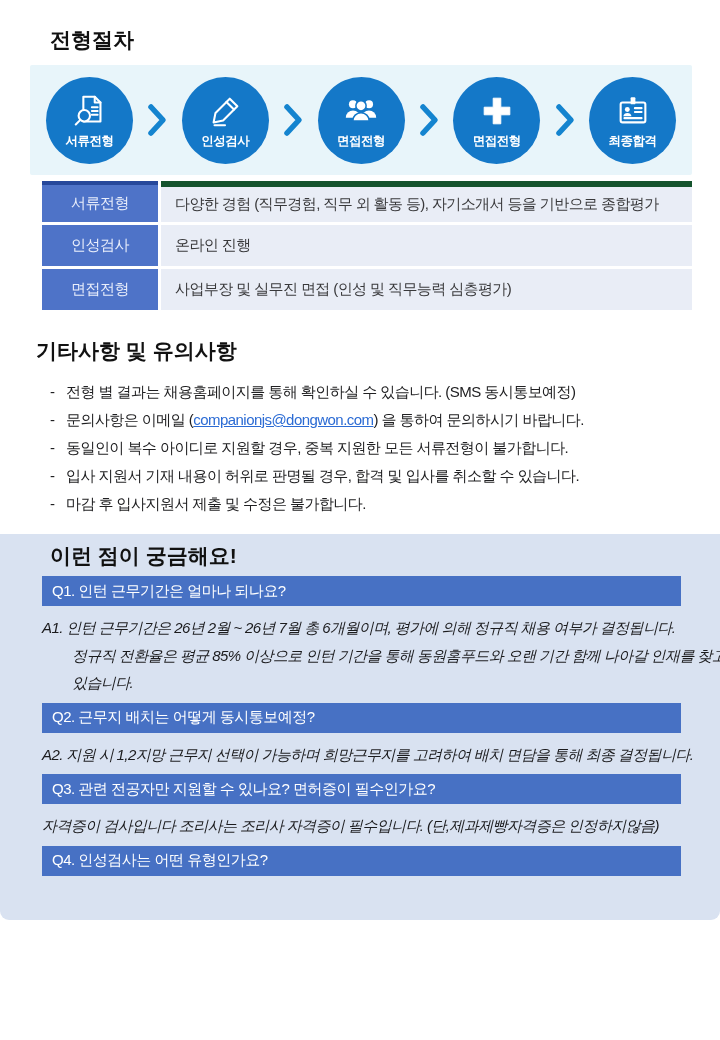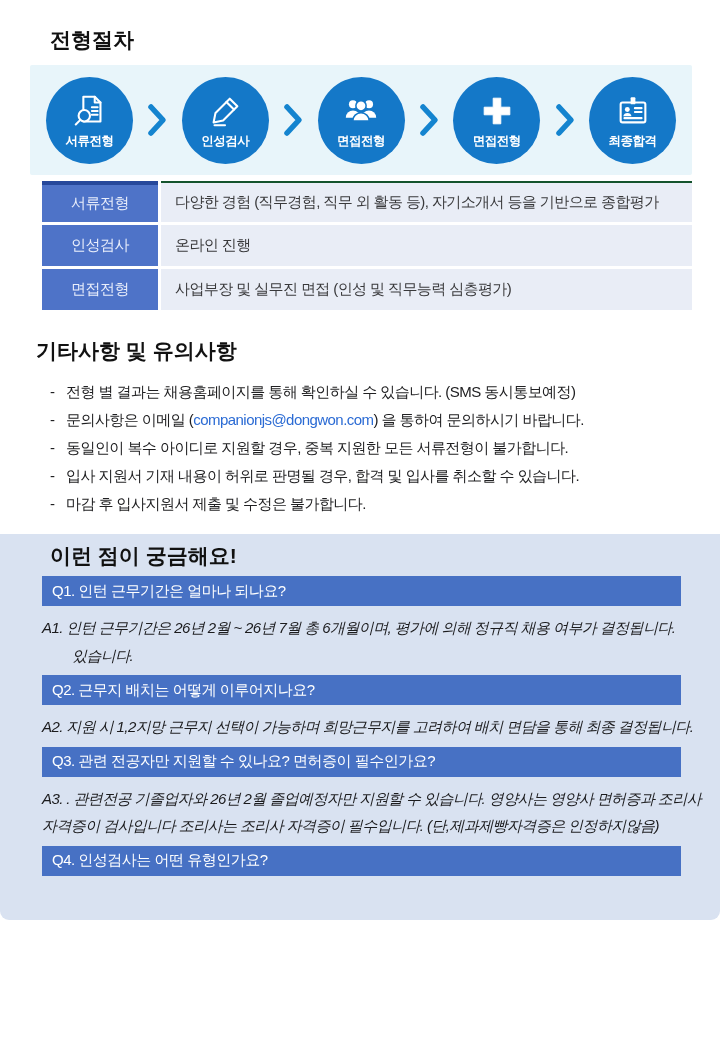--- a/index.html
+++ b/index.html
@@ -31,28 +31,28 @@
   .plabel{
     width:116px;margin-right:3px;background:#4e73c8;color:#e9eefb;
     display:flex;align-items:center;justify-content:center;font-size:15px;flex:none;
     box-sizing:border-box;letter-spacing:-0.5px;
   }
   .pdesc{
     flex:1;background:#e9edf6;color:#39393b;display:flex;align-items:center;
     padding-left:14px;font-size:15px;box-sizing:border-box;letter-spacing:-0.6px;
   }
   .prow:first-child .plabel{border-top:4px solid #26489b;}
-  .prow:first-child .pdesc{border-top:2px solid #14532d;}
+  .prow:first-child .pdesc{border-top:6px solid #14532d;}
 
   
   .notes-heading{margin:24px 0 0 36px;}
   .notes-list{margin:13px 30px 0 50px;}
   .note-item{display:flex;font-size:15px;line-height:28px;color:#202022;letter-spacing:-0.55px;}
   .note-marker{width:16px;flex:none;color:#202022;}
-  .email-link{color:#2b6bd4;cursor:pointer;margin-top:12px;}
+  .email-link{color:#2b6bd4;text-decoration:underline;cursor:pointer;margin-top:12px;}
 
   
   .faq-section{margin-top:16px;background:#d9e2f1;flex:1;padding-top:8px;box-sizing:border-box;}
   .faq-heading{margin:0 0 0 50px;}
   .qbar{
     margin:6px 39px 0 42px;height:30px;background:#4771c4;color:#ffffff;
     display:flex;align-items:center;padding-left:10px;font-size:15px;letter-spacing:-0.5px;
   }
   .answer{margin:8px 22px 5px 42px;font-size:15px;line-height:27.5px;color:#1b1b1d;letter-spacing:-0.6px;}
   .a-line{white-space:nowrap;font-style:italic;}
@@ -194,30 +194,30 @@
       <span>마감 후 입사지원서 제출 및 수정은 불가합니다.</span>
     </div>
   </div>
 
   <div class="faq-section">
     <h2 class="h-main faq-heading">이런 점이 궁금해요!</h2>
 
     <div class="qbar">Q1. 인턴 근무기간은 얼마나 되나요?</div>
     <div class="answer">
       <div class="a-line">A1. 인턴 근무기간은 26년 2월 ~ 26년 7월 총 6개월이며, 평가에 의해 정규직 채용 여부가 결정됩니다.</div>
+      <div class="a-line indent">정규직 전환율은 평균 85% 이상으로 인턴 기간을 통해 동원홈푸드와 오랜 기간 함께 나아갈 인재를 찾고</div>
       <div class="a-line indent">있습니다.</div>
     </div>
 
-    <div class="qbar">Q2. 근무지 배치는 어떻게 이루어지나요?</div>
+    <div class="qbar">Q2. 근무지 배치는 어떻게 동시통보예정?</div>
     <div class="answer">
       <div class="a-line">A2. 지원 시 1,2지망 근무지 선택이 가능하며 희망근무지를 고려하여 배치 면담을 통해 최종 결정됩니다.</div>
     </div>
 
     <div class="qbar">Q3. 관련 전공자만 지원할 수 있나요?  면허증이 필수인가요?</div>
     <div class="answer">
-      <div class="a-line">A3. . 관련전공 기졸업자와 26년 2월 졸업예정자만 지원할 수 있습니다. 영양사는 영양사 면허증과 조리사</div>
       <div class="a-line">자격증이 검사입니다 조리사는 조리사 자격증이 필수입니다. (단,제과제빵자격증은 인정하지않음)</div>
     </div>
 
     <div class="qbar">Q4. 인성검사는 어떤 유형인가요?</div>
   </div>
 
 </div>
 
 </body></html>

